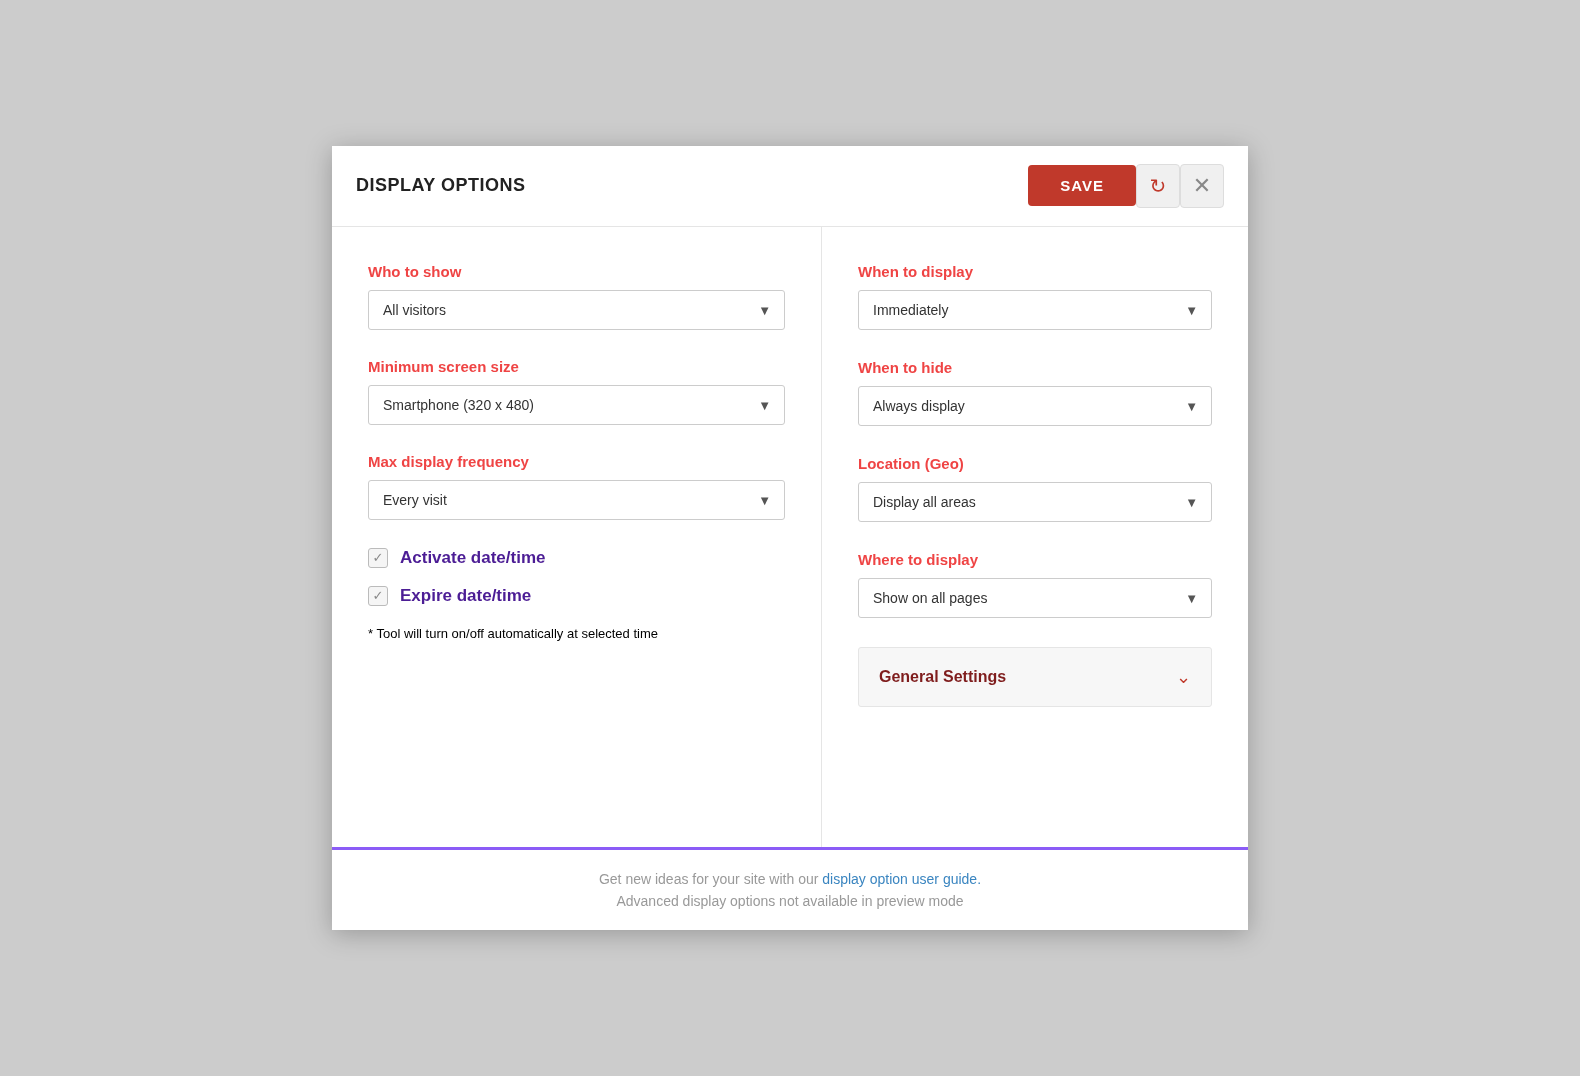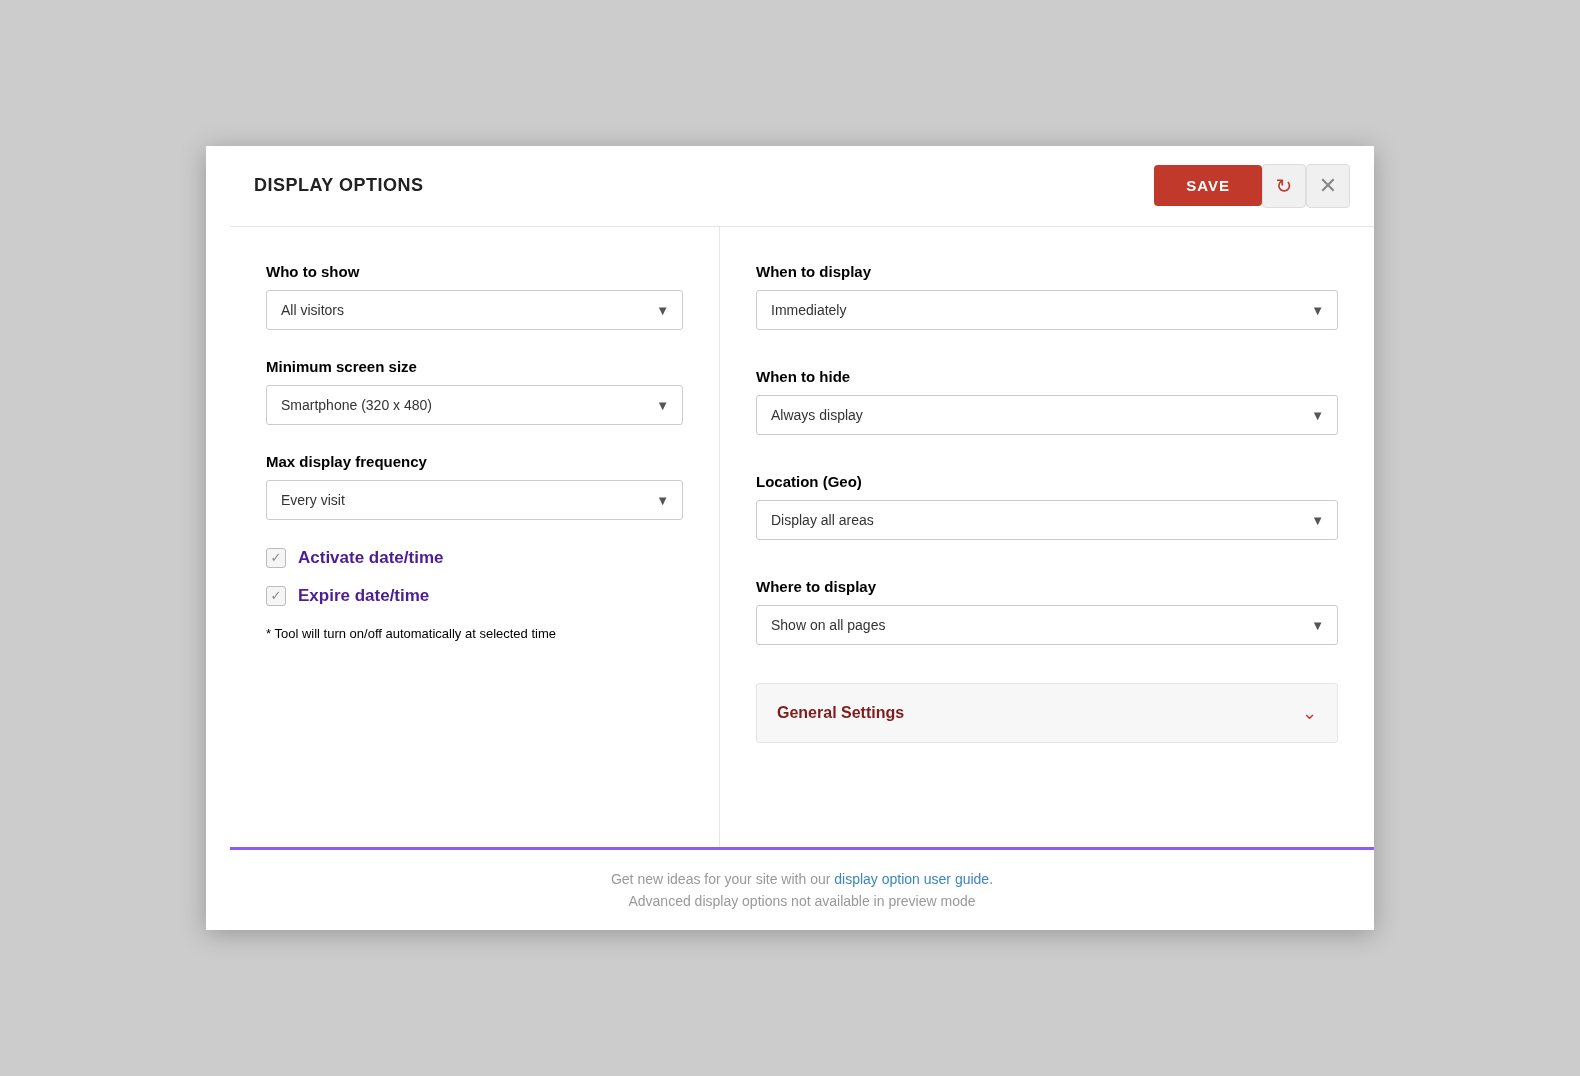--- a/index.html
+++ b/index.html
@@ -7,25 +7,24 @@
       font-family: -apple-system, BlinkMacSystemFont, 'Segoe UI', Arial, sans-serif;
       background: #ccc;
       display: flex;
       justify-content: center;
       align-items: center;
       min-height: 100vh;
       padding: 20px;
     }
     .modal {
       background: #fff;
-      width: 1168px;
+      width: 916px;
       border-radius: 0;
       box-shadow: 0 4px 24px rgba(0,0,0,0.25);
       overflow: hidden;
-      padding-left: 24px;
     }
     .modal-header {
       display: flex;
       align-items: center;
       justify-content: space-between;
       padding: 18px 24px;
       background: #fff;
       border-bottom: 1px solid #e5e5e5;
     }
     .modal-title {
@@ -88,21 +87,21 @@
     .right-panel {
       flex: 1;
       padding: 36px 36px 0 36px;
     }
     .field-group {
       margin-bottom: 28px;
     }
     .field-label {
       font-size: 15px;
       font-weight: 700;
-      color: #000000;
+      color: #ef4444;
       margin-bottom: 10px;
       display: block;
     }
     .select-wrapper {
       position: relative;
       display: block;
     }
     .select-control {
       width: 100%;
       padding: 11px 40px 11px 14px;
@@ -189,21 +188,21 @@
       color: #999;
       line-height: 1.6;
     }
     .footer-link {
       color: #3a85c0;
       text-decoration: none;
     }
     .right-panel-content {
       display: flex;
       flex-direction: column;
-      gap: 10px;
+      gap: 1px;
     }
     .right-field-group {
       margin-bottom: 28px;
     }
   </style>
 </head>
 <body>
 
 <div class="modal">
 

